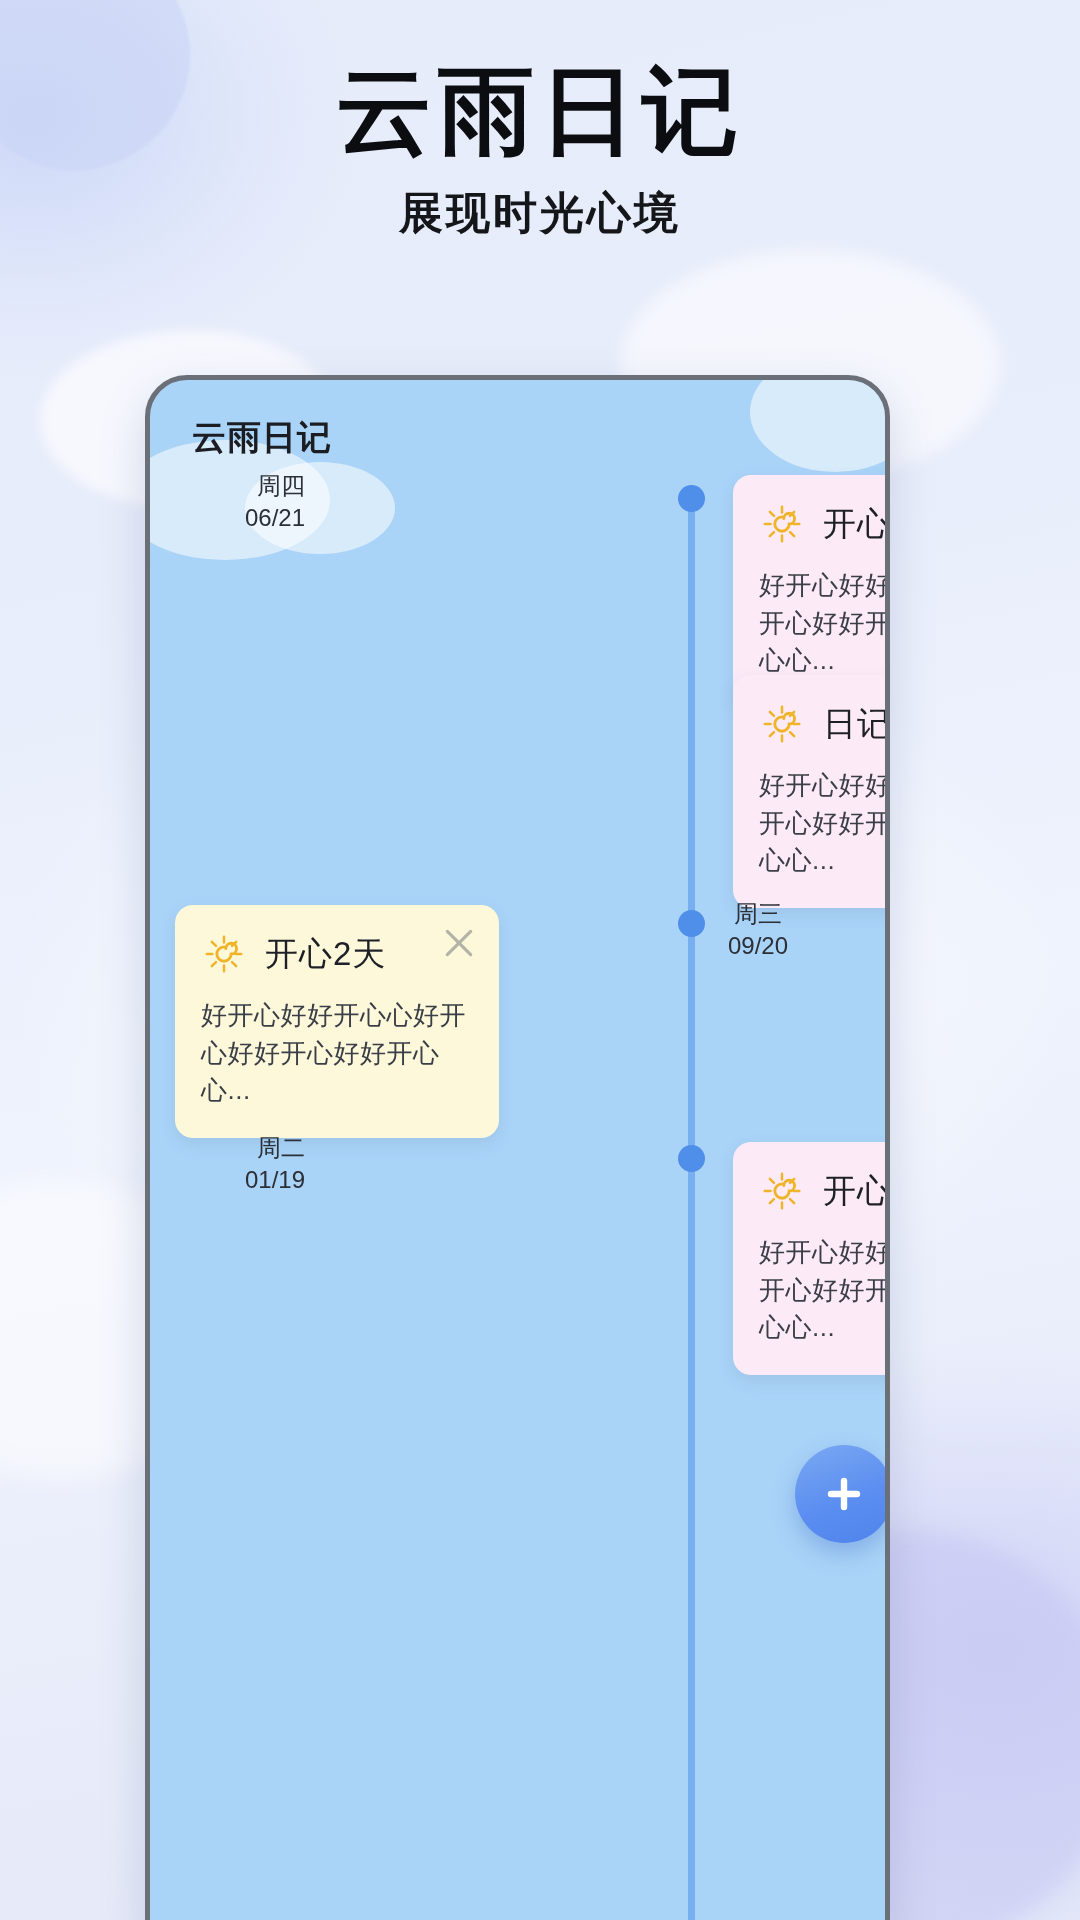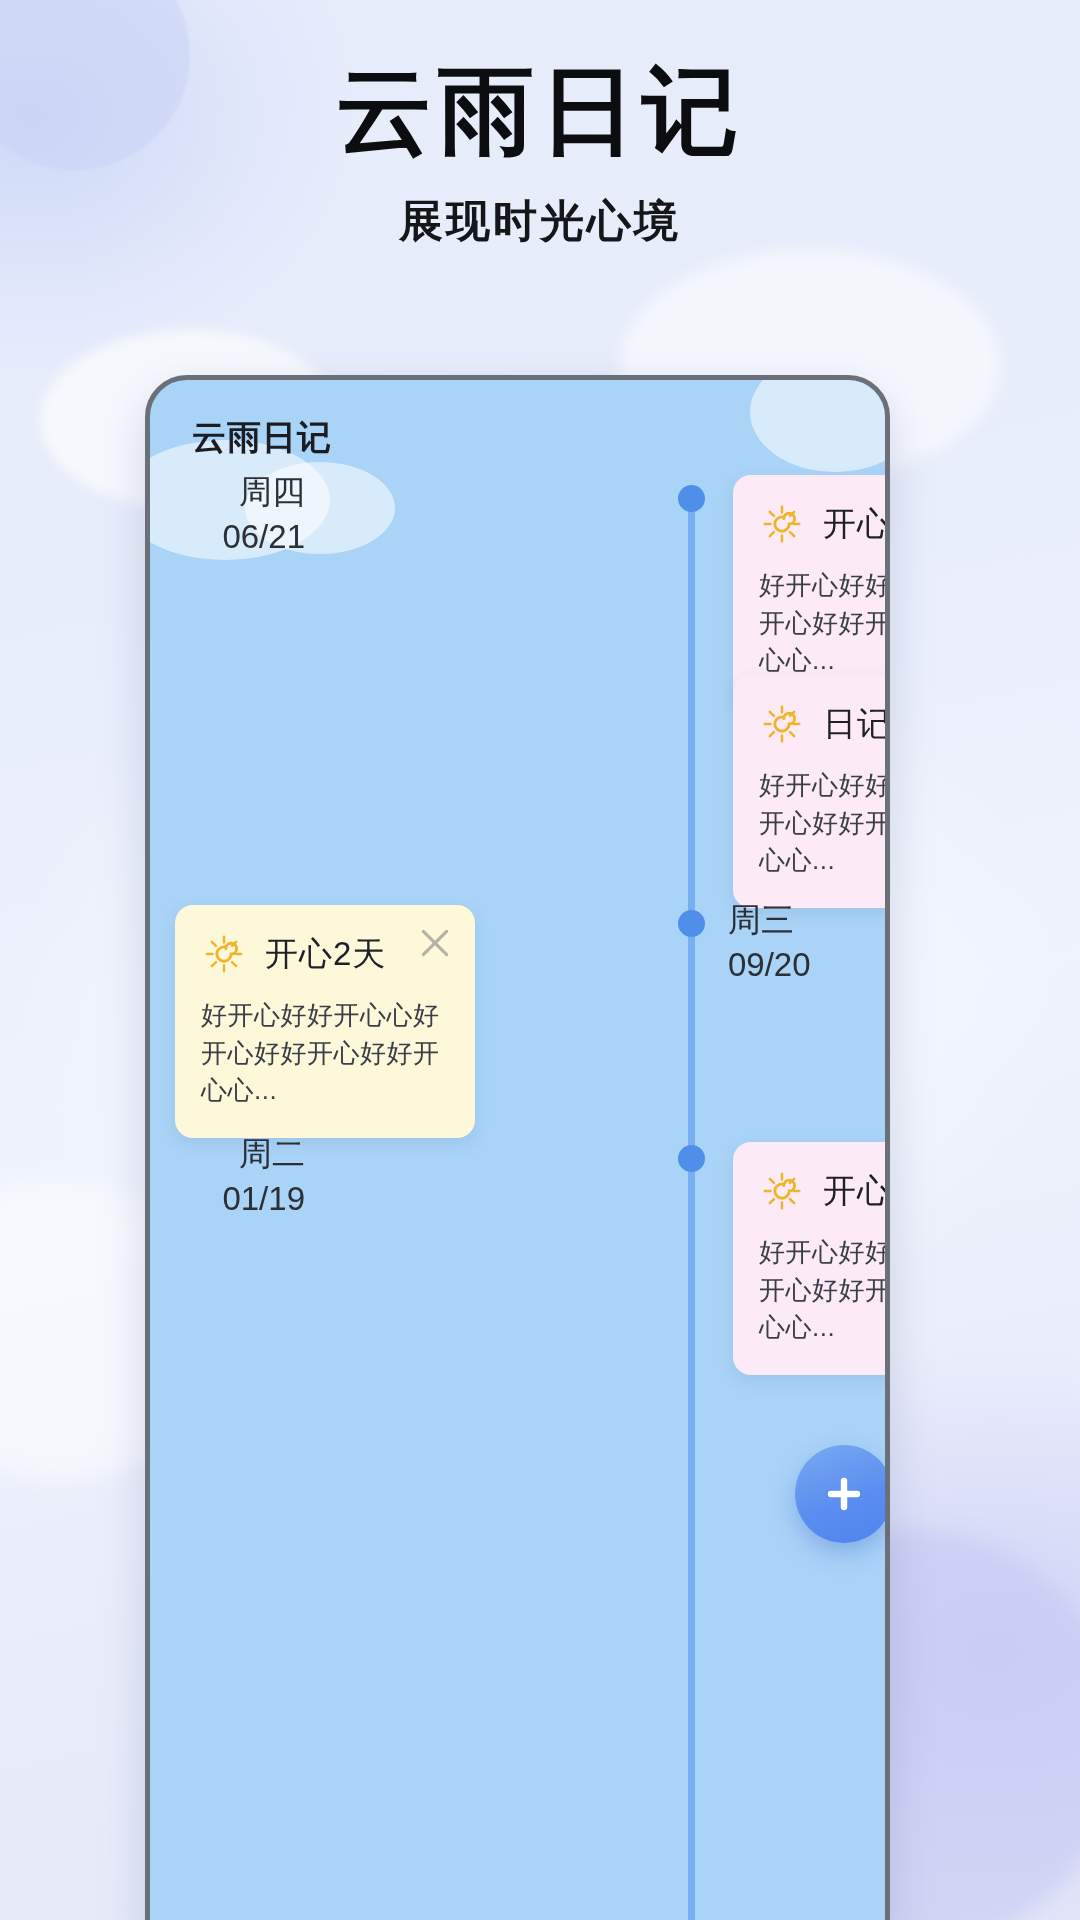--- a/index.html
+++ b/index.html
@@ -25,21 +25,21 @@
   .bg-cloud.c4 { left:700px;  top:1530px; width:420px; height:420px; background:rgba(196,198,243,0.55); filter:blur(10px); }
   .bg-cloud.c5 { left:-120px; top:1180px; width:360px; height:300px; background:rgba(255,255,255,0.50); filter:blur(12px); }
 
   
   .poster-head { position:absolute; left:0; right:0; top:60px; text-align:center; }
   .poster-title {
     font-size:96px; line-height:1.06; font-weight:900;
     letter-spacing:6px; color:#0b0d10;
   }
   .poster-sub {
-    margin-top:30px; font-size:44px; font-weight:700;
+    margin-top:22px; font-size:44px; font-weight:700;
     letter-spacing:3px; color:#14161a;
   }
 
   
   .phone {
     position:absolute; left:145px; top:375px;
     width:745px; height:1560px;
     background:#a9d3f7;
     border:5px solid #6a6f78;
     border-top-left-radius:42px; border-top-right-radius:42px;
@@ -60,24 +60,24 @@
   .timeline-axis {
     position:absolute; left:538px; top:120px; bottom:0;
     width:7px; background:#77aff0; border-radius:4px;
   }
   .tl-dot {
     position:absolute; left:528px; width:27px; height:27px;
     border-radius:50%; background:#4f8fea;
     box-shadow:0 0 0 3px rgba(169,211,247,0.0);
   }
 
-  .tl-label { position:absolute; font-size:33px; color:#2b2f36; line-height:1.35; }
+  .tl-label { position:absolute; font-size:24px; color:#2b2f36; line-height:1.35; }
   .tl-label .wd { display:block; font-weight:500; }
   .tl-label .dt { display:block; }
-  .tl-label.right { left:578px; text-align:left; }
+  .tl-label.right { left:578px; text-align:center; }
   .tl-label.left  { right:580px; text-align:right; }
 
   
   .card {
     position:absolute; border-radius:18px;
     padding:26px 26px 28px 26px;
     box-shadow:0 6px 16px rgba(70,95,140,0.12);
   }
   .card.pink   { background:#fdeaf7; }
   .card.yellow { background:#fdf8da; }
@@ -162,21 +162,21 @@
     <div class="card-body">好开心好好开心心好开心好好开心好好开心心...</div>
 
   </div>
 
   <div class="tl-dot" style="top:530px"></div>
   <div class="tl-label right" style="top:518px">
     <span class="wd">周三</span>
     <span class="dt">09/20</span>
   </div>
 
-  <div class="card yellow" style="left:25px; top:525px; width:300px;">
+  <div class="card yellow" style="left:25px; top:525px; width:324px;">
     <div class="card-head">
       <svg class="sun-icon" viewBox="0 0 48 48">
         <g fill="none" stroke="#f0b429" stroke-width="2.6" stroke-linecap="round">
           <path d="M24 6v6M24 36v6M6 24h6M36 24h6M11.3 11.3l4.3 4.3M32.4 32.4l4.3 4.3M36.7 11.3l-4.3 4.3M15.6 32.4l-4.3 4.3"></path>
         </g>
         <path d="M24 16.5a7.5 7.5 0 1 0 7.5 7.5 5.6 5.6 0 1 0-5.6-5.6" fill="none" stroke="#f0b429" stroke-width="3" stroke-linecap="round"></path>
       </svg>
       <div class="card-title">开心2天</div>
     </div>
     <div class="card-body">好开心好好开心心好开心好好开心好好开心心...</div>

